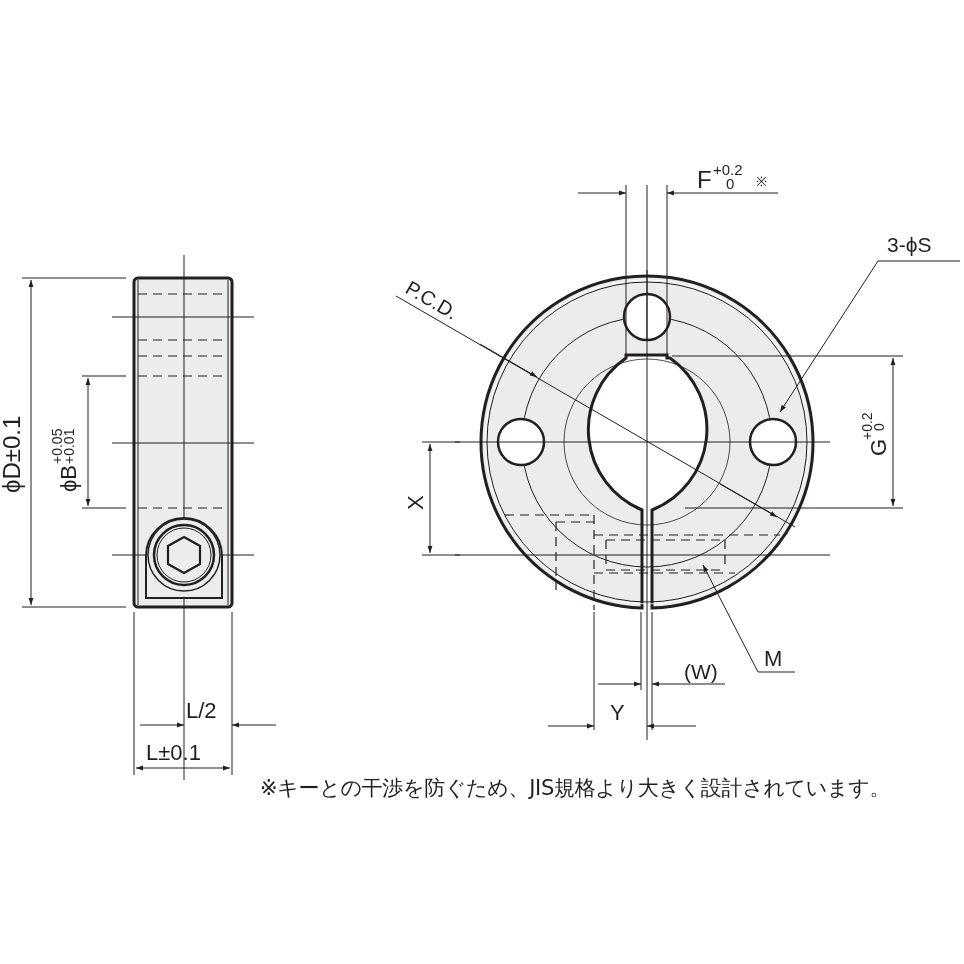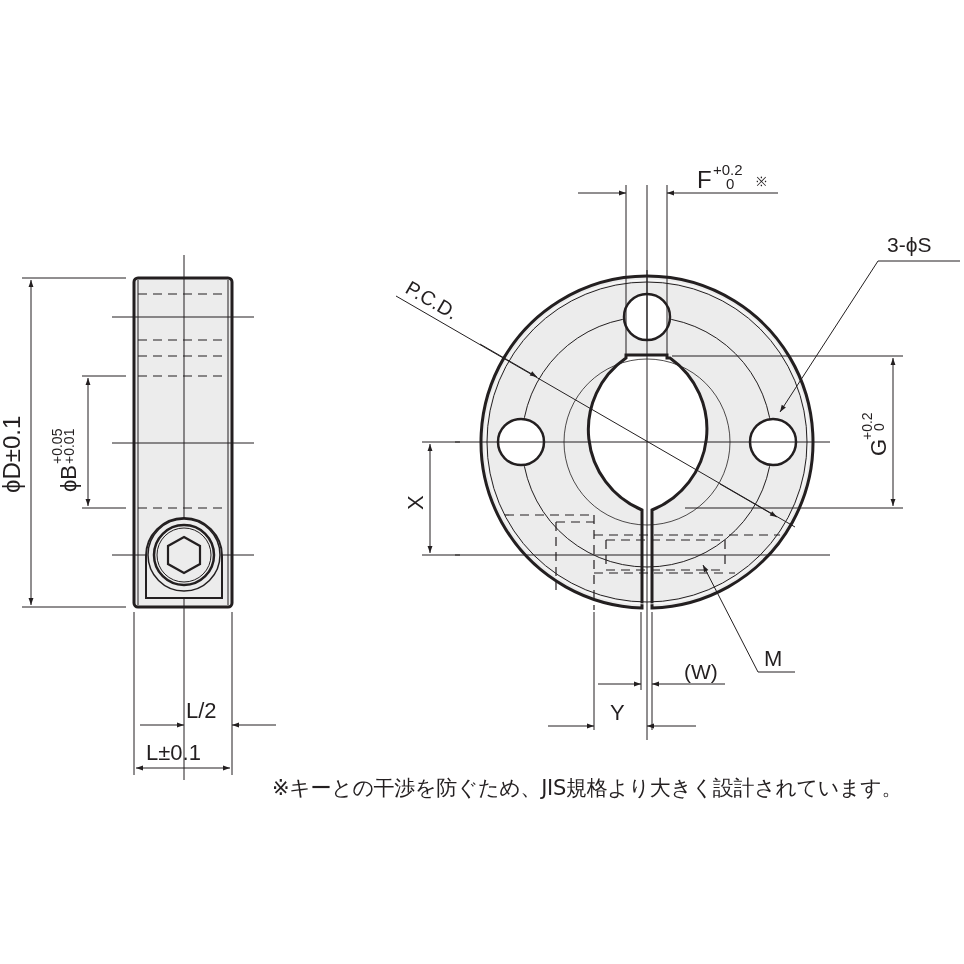--- a/index.html
+++ b/index.html
@@ -1,19 +1,19 @@
 <!DOCTYPE html>
 <html><head>
 <meta charset="utf-8">
 <style>
   html, body { margin: 0; padding: 0; background: #ffffff; }
   body { width: 964px; height: 964px; position: relative; overflow: hidden; font-family: "Liberation Sans", sans-serif; }
   svg { position: absolute; left: 0; top: 0; }
   .lbl { font-family: "Liberation Sans", sans-serif; fill: #231f20; }
-  .note { position: absolute; left: 272px; top: 774px; font-family: "DejaVu Sans", sans-serif; font-size: 21px; color: #231f20; white-space: nowrap; letter-spacing: -0.3px; }
+  .note { position: absolute; left: 260px; top: 774px; font-family: "DejaVu Sans", sans-serif; font-size: 21px; color: #231f20; white-space: nowrap; letter-spacing: -0.3px; }
 </style>
 </head>
 <body>
 
 <svg width="964" height="964" viewBox="0 0 964 964">
   <defs>
     <marker id="arr" viewBox="0 0 10 10" refX="10" refY="5" markerWidth="14" markerHeight="7" orient="auto-start-reverse" markerUnits="userSpaceOnUse">
       <path d="M0,1.5 L10,5 L0,8.5 z" fill="#231f20"></path>
     </marker>
   </defs>

